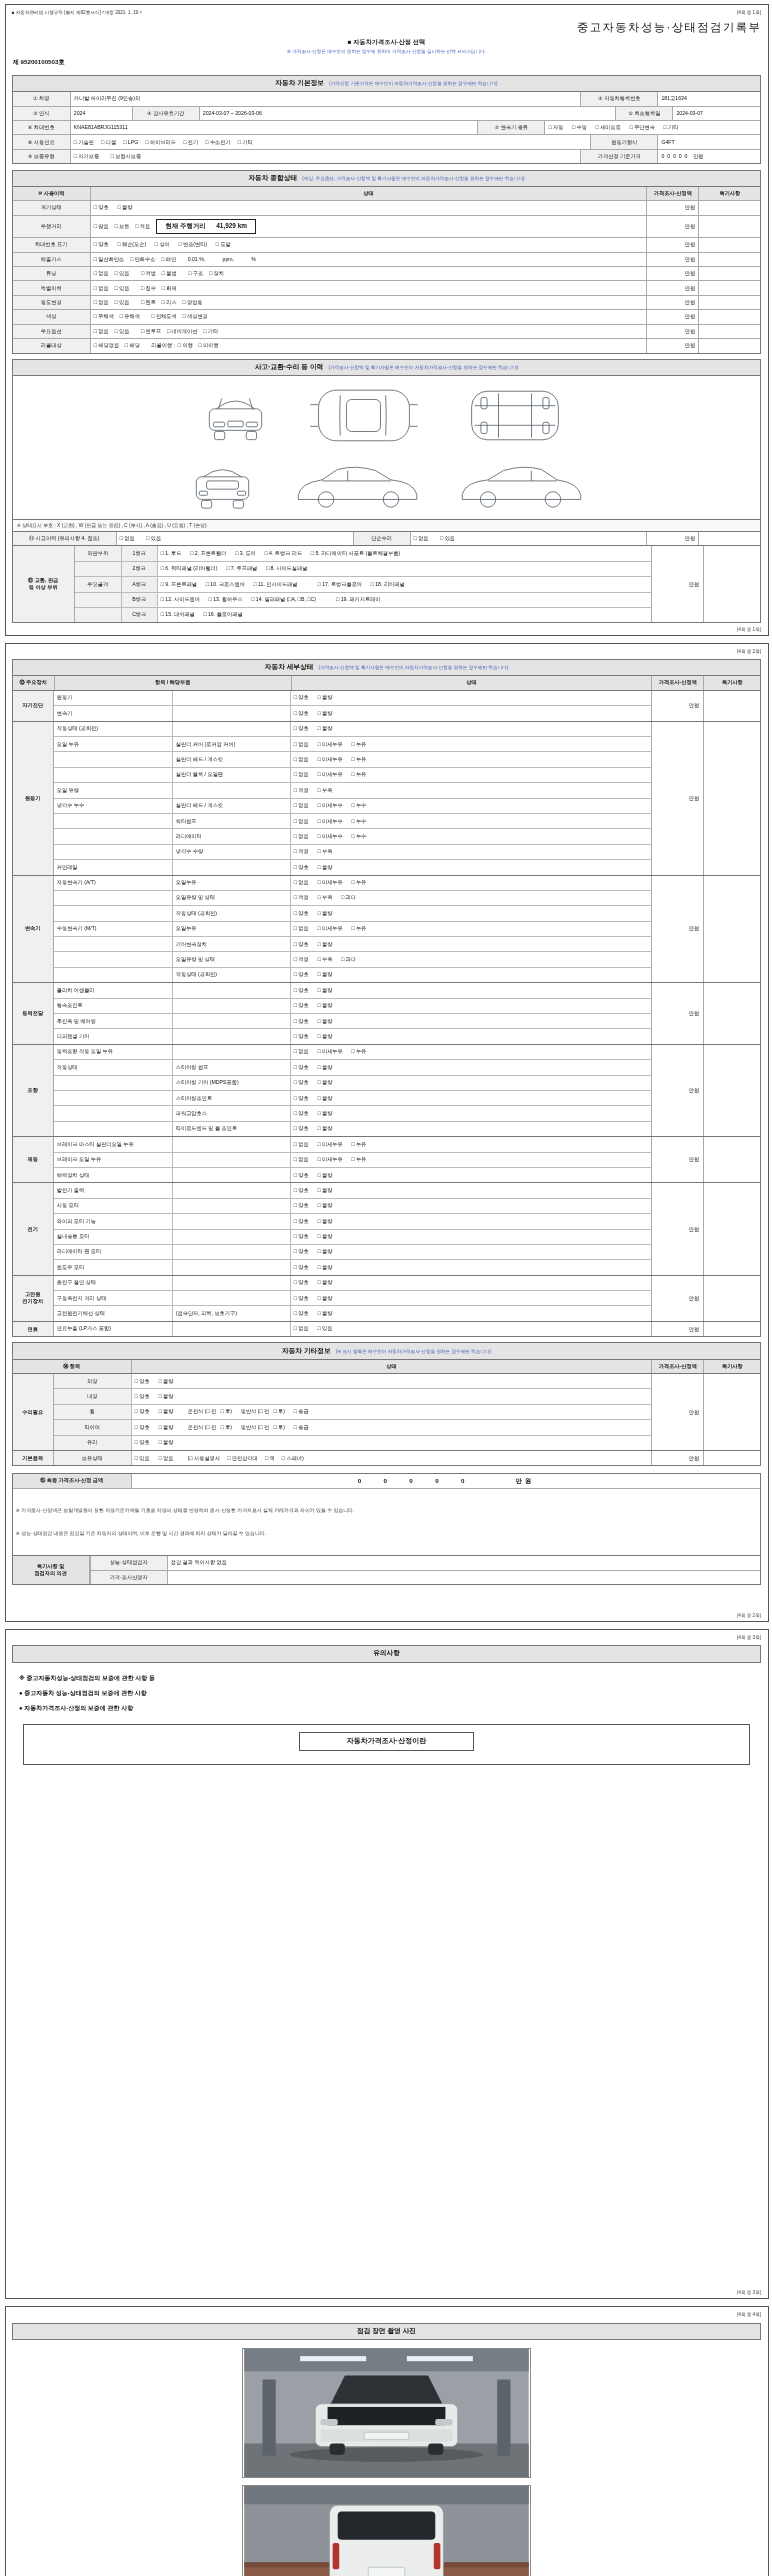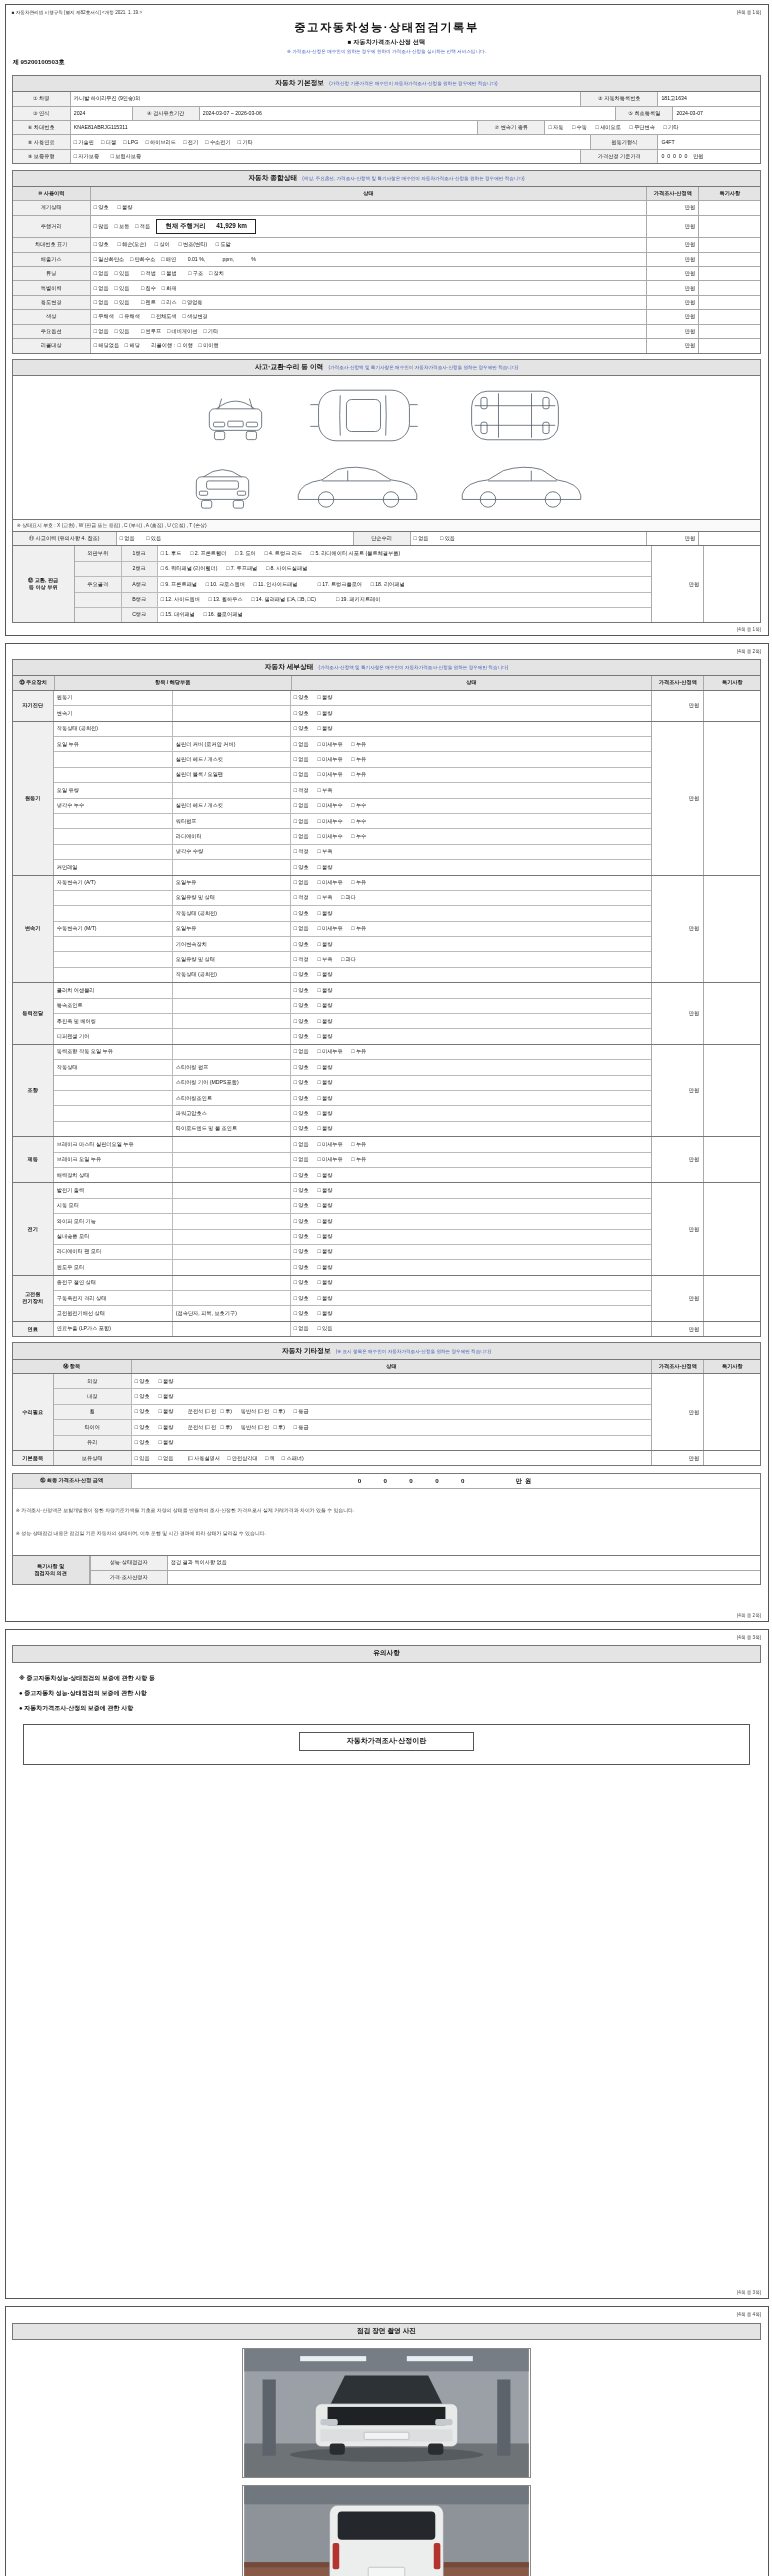--- a/index.html
+++ b/index.html
@@ -2,21 +2,21 @@
 <html style="font-size:8.2px"><head>
 <meta charset="utf-8">
 <style>
   *{margin:0;padding:0;box-sizing:border-box}
   html,body{background:#fdfdfd}
   body{width:773px;font-family:"Liberation Sans","DejaVu Sans",sans-serif;color:#111}
   .sheet{position:relative;width:764px;margin:4.1px auto 7.2px;border:0.5px solid #555;background:#fff;padding:5.2px 6.2px 11.3px}
   .topline{display:flex;justify-content:space-between;align-items:center;margin-bottom:1px}
   .tiny{font-size:4.6px;color:#333}
   .tiny2{font-size:4.9px;color:#333;line-height:1.6;display:block}
-  .title{font-size:11.3px;font-weight:bold;text-align:center;letter-spacing:1.5px;padding:4.1px 0 2.1px}
+  .title{font-size:11.3px;font-weight:normal;text-align:right;letter-spacing:1.5px;padding:4.1px 0 2.1px}
   .sub-select{text-align:center;font-size:6.2px;font-weight:bold;padding:1px 0}
   .sub-note{text-align:center;font-size:4.6px;color:#3a57b5;padding:0.5px 0 4.1px}
   .docno{font-size:6.2px;font-weight:bold;padding:0 0 2.6px 1px}
   .sec-bar{display:flex;justify-content:center;align-items:baseline;gap:5.2px;background:#e4e4e4;border:0.5px solid #777;padding:3.1px 0;margin-top:5.2px}
   .sec-title{font-size:6.7px;font-weight:bold}
   .sec-note{font-size:4.6px;color:#3a57b5}
   .tbl{border:0.5px solid #777;border-top:none}
   .tr{display:flex;align-items:stretch;border-top:0.5px solid #aaa}
   .tbl > .tr:first-child{border-top:none}
   .rep .tr{border-top:0.5px solid #aaa}

